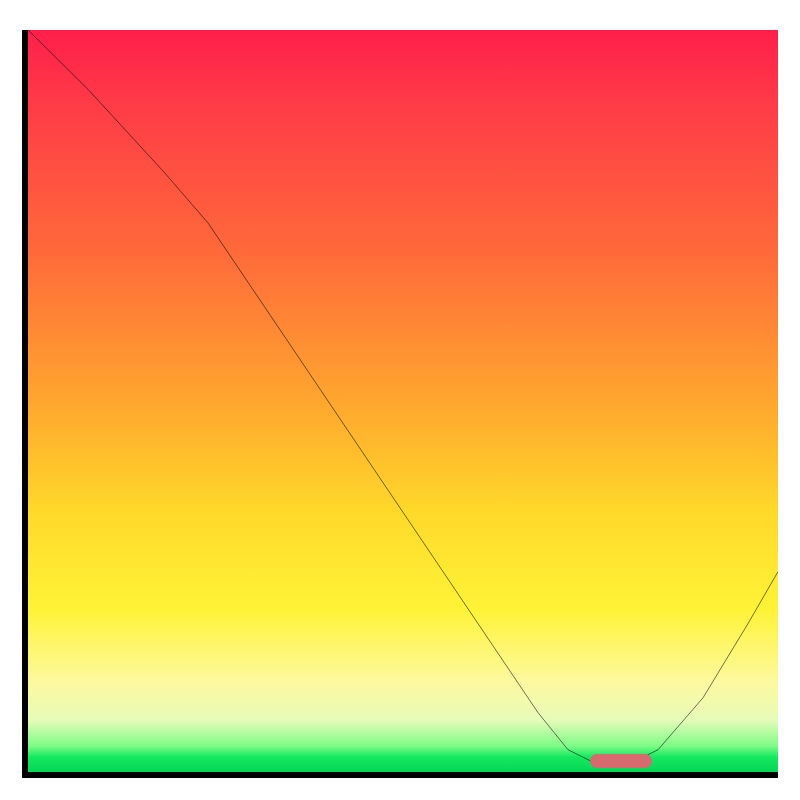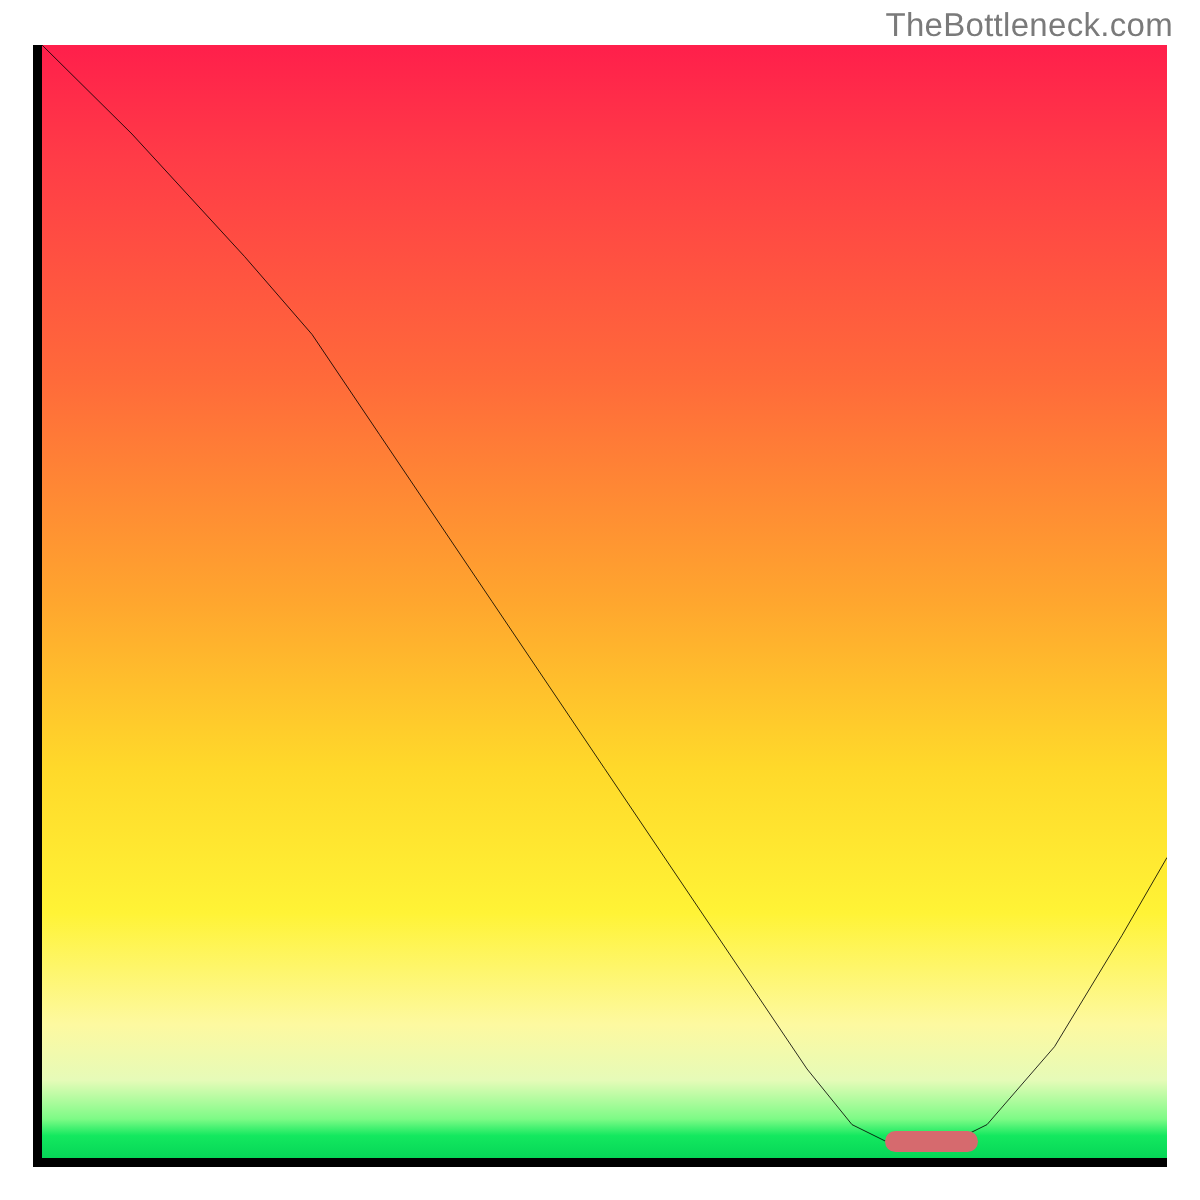--- a/index.html
+++ b/index.html
@@ -66,21 +66,20 @@
     height: 14px;
     background: #d66a6e;
     border-radius: 7px;
   }
 </style>
 </head>
 <body>
 
 <div class="container">
 
-  <div class="watermark">TheBottleneck.com</div>
 
   <div class="plot-frame">
     <div class="gradient"></div>
 
     <svg class="curve" viewBox="0 0 100 100" preserveAspectRatio="none">
 
       <path d="M 0 0
                L 8 8
                L 18 19
                L 24 26

